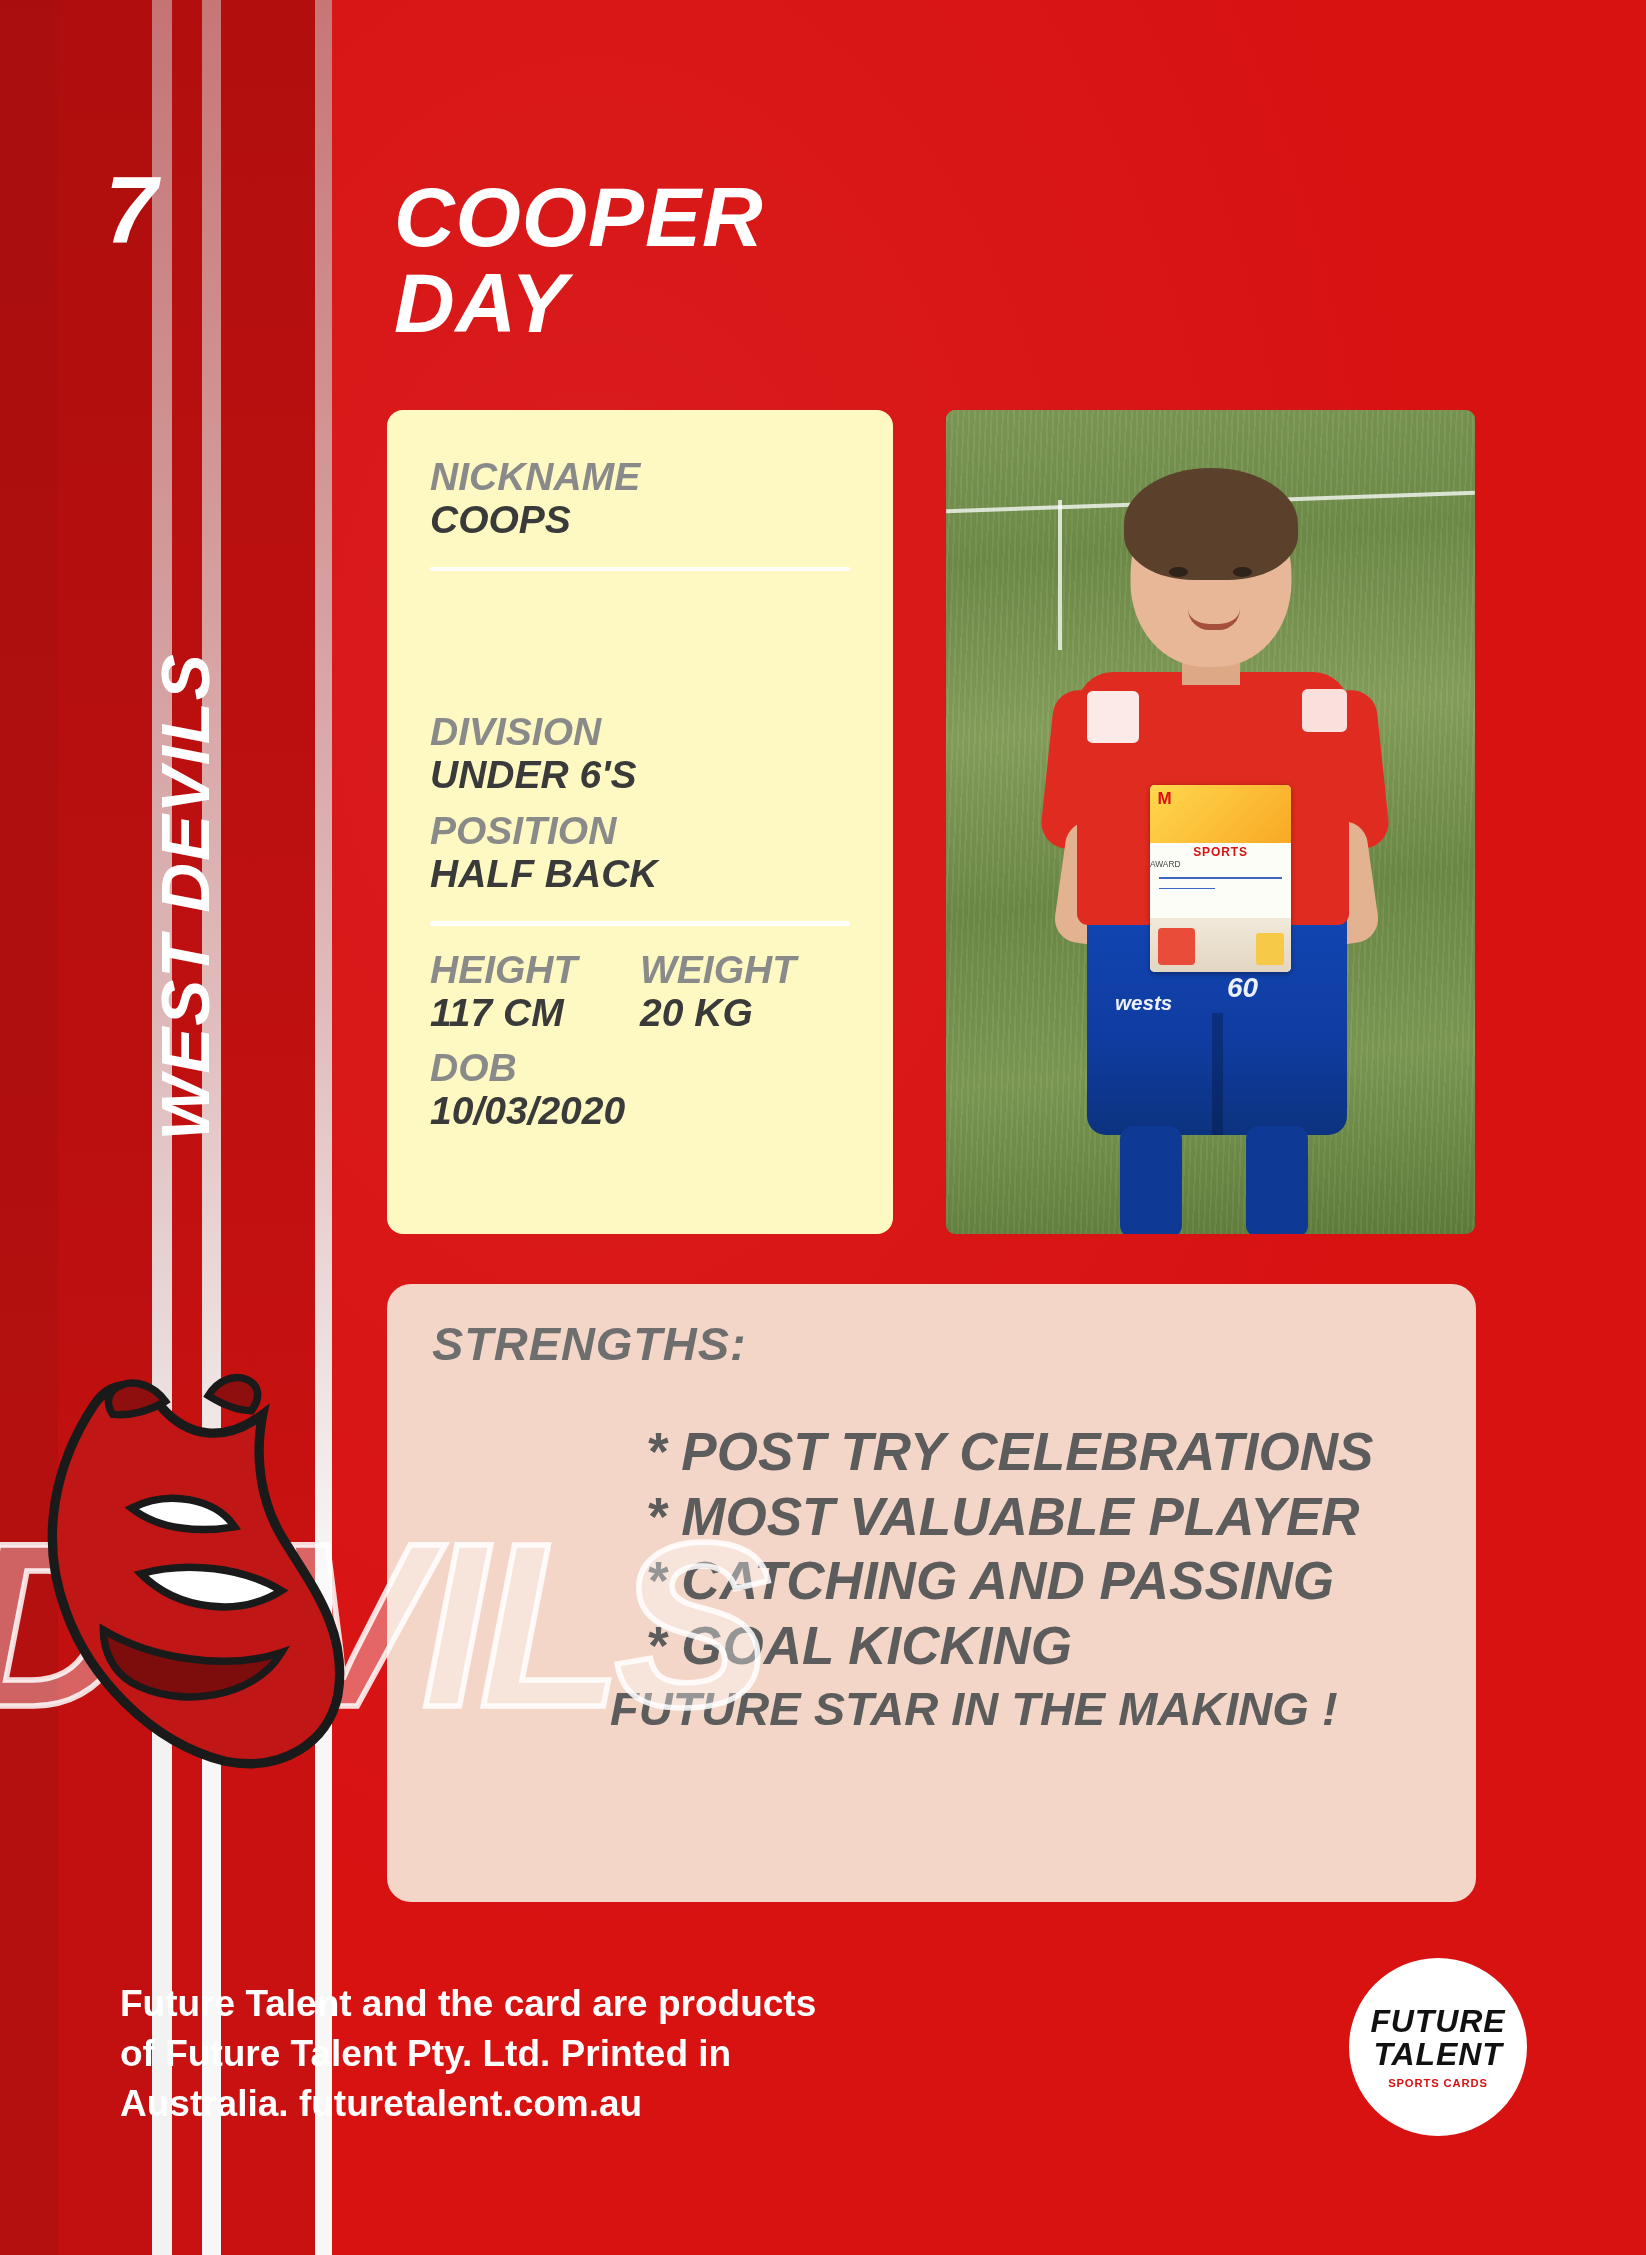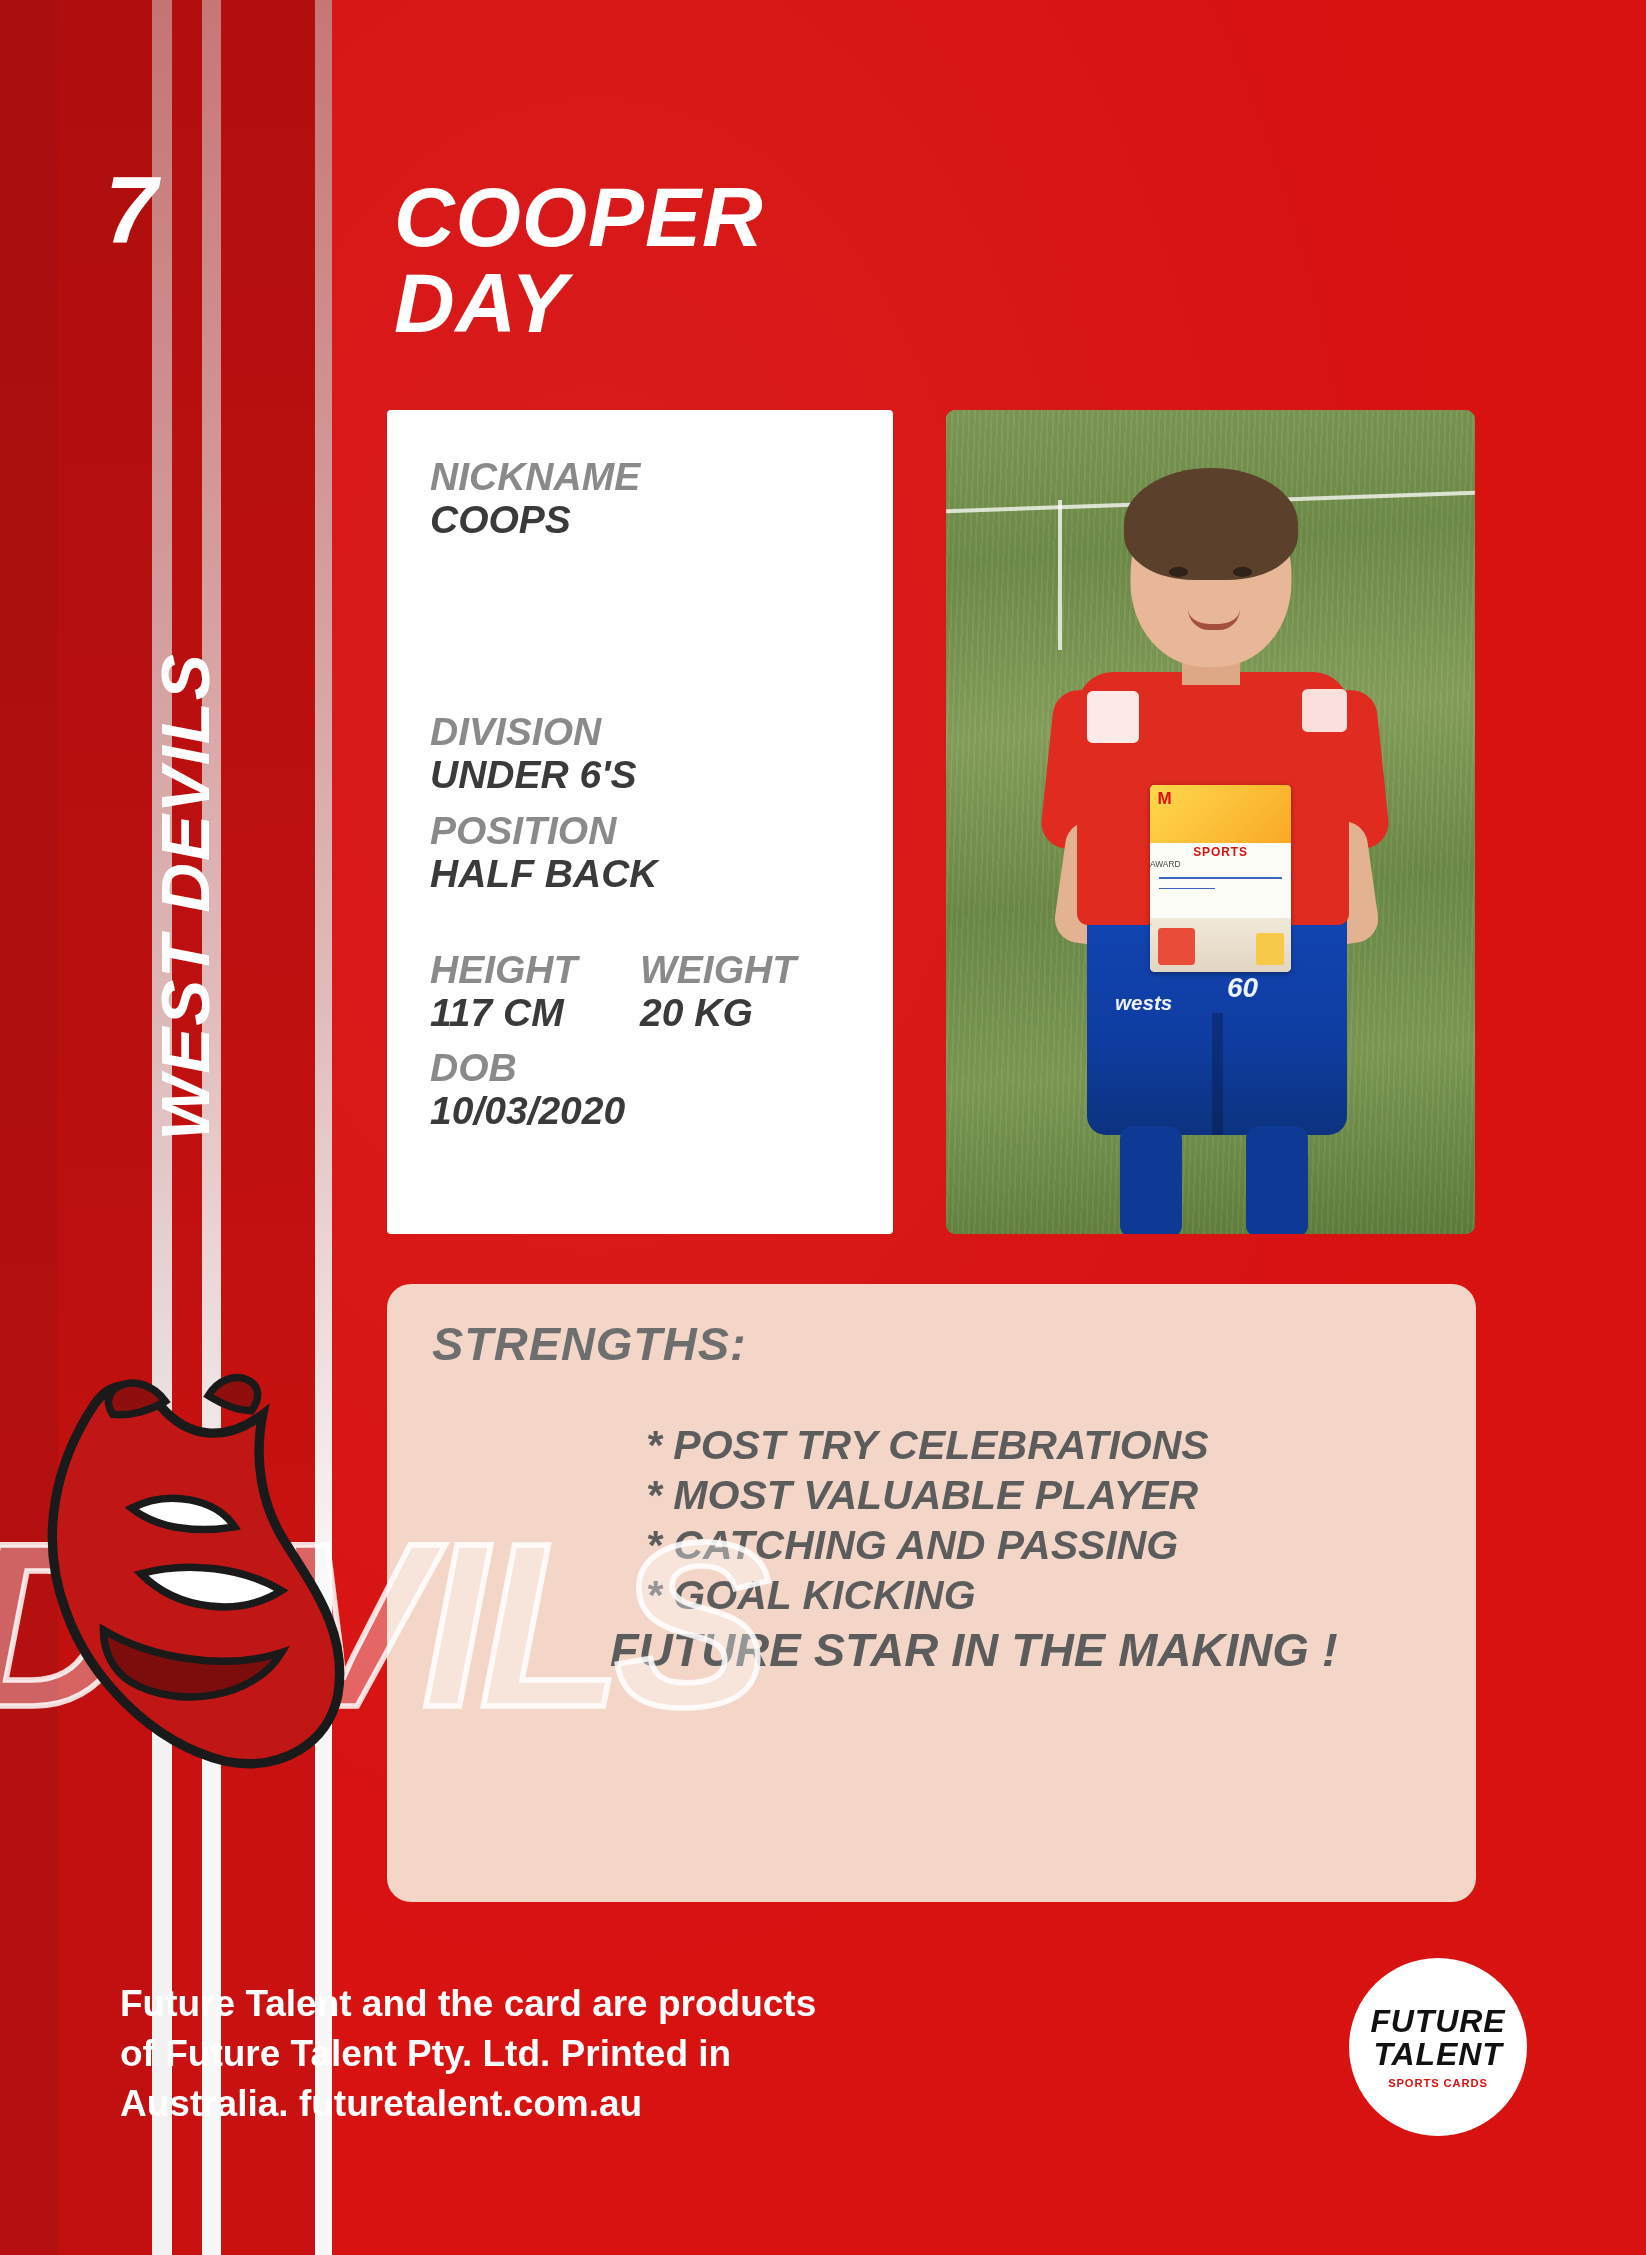--- a/index.html
+++ b/index.html
@@ -125,22 +125,22 @@
   #player-first { font-size: 84px; letter-spacing: 0.9px; }
   #player-last { font-size: 84px; letter-spacing: 0.9px; margin-top: 6px; }
 
   
   #info-panel {
     position: absolute;
     left: 387px;
     top: 410px;
     width: 506px;
     height: 824px;
-    background: #ffffff;
-    border-radius: 4px;
+    background: #fef9c3;
+    border-radius: 16px;
     padding: 45px 43px 28px 43px;
   }
   .fld-label {
     font-size: 39px;
     font-style: italic;
     font-weight: 700;
     color: #8a8a8a;
     line-height: 1.05;
   }
   .fld-value {
@@ -283,21 +283,21 @@
     font-weight: 700;
     color: #6e6e6e;
     letter-spacing: 0.9px;
   }
   #strengths-list {
     margin-top: 49px;
     padding-left: 214px;
     list-style: none;
   }
   #strengths-list li {
-    font-size: 41px;
+    font-size: 53px;
     font-style: italic;
     font-weight: 700;
     color: #5c5c5c;
     line-height: 1.22;
     white-space: nowrap;
   }
   #strengths-tagline {
     margin-top: 1.9px;
     padding-left: 178px;
     font-size: 47px;

